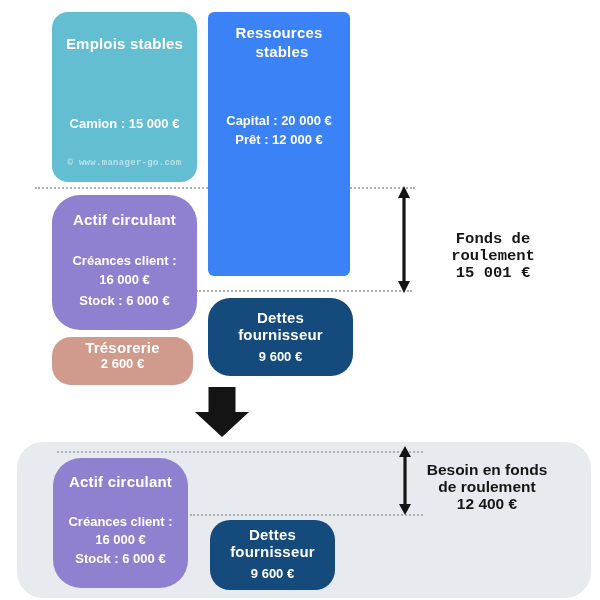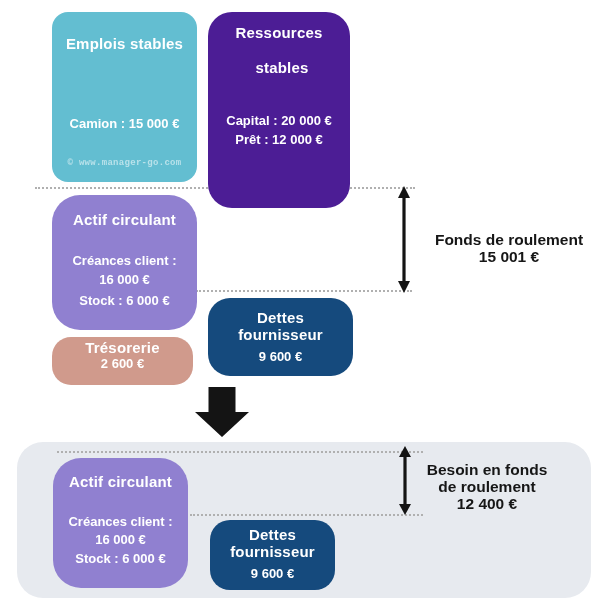--- a/index.html
+++ b/index.html
@@ -23,23 +23,23 @@
 
   <div class="dotted" style="left:35px;top:187px;width:380px;"></div>
   <div class="dotted" style="left:196px;top:290px;width:216px;"></div>
 
   <div class="box" style="left:52px;top:12px;width:145px;height:170px;border-radius:16px;background:#63bed1;">
     <div class="line title" style="top:23px;">Emplois stables</div>
     <div class="line value" style="top:104px;">Camion : 15 000 €</div>
     <div class="line watermark" style="top:146px;">© www.manager-go.com</div>
   </div>
 
-  <div class="box" style="left:208px;top:12px;width:142px;height:196px;border-radius:24px;background:#4c1d95;">
+  <div class="box" style="left:208px;top:12px;width:142px;height:264px;border-radius:6px;background:#3b82f6;">
     <div class="line title" style="top:12px;">Ressources</div>
-    <div class="line title" style="top:47px;padding-left:6px;">stables</div>
+    <div class="line title" style="top:31px;padding-left:6px;">stables</div>
     <div class="line value" style="top:101px;">Capital : 20 000 €</div>
     <div class="line value" style="top:120px;">Prêt : 12 000 €</div>
   </div>
 
   <div class="box" style="left:52px;top:195px;width:145px;height:135px;border-radius:28px;background:#9080d0;">
     <div class="line title" style="top:16px;">Actif circulant</div>
     <div class="line value" style="top:58px;">Créances client :</div>
     <div class="line value" style="top:77px;">16 000 €</div>
     <div class="line value" style="top:98px;">Stock : 6 000 €</div>
   </div>
@@ -56,21 +56,21 @@
   </div>
 
   <div class="arrow-wrap" style="left:396px;top:186px;">
     <svg width="16" height="107" viewBox="0 0 16 107">
       <line x1="8" y1="9" x2="8" y2="98" stroke="#141414" stroke-width="3.2"></line>
       <polygon points="8,0 2,12 14,12" fill="#141414"></polygon>
       <polygon points="8,107 2,95 14,95" fill="#141414"></polygon>
     </svg>
   </div>
 
-  <div class="blacklabel" style="left:428px;top:231px;width:162px;">
+  <div class="blacklabel" style="left:412px;top:231px;width:162px;font-family:Liberation Mono, monospace;">
     <div>Fonds de roulement</div>
     <div>15 001 €</div>
   </div>
 
   <div class="arrow-wrap" style="left:195px;top:387px;">
     <svg width="54" height="50" viewBox="0 0 54 50">
       <polygon points="13.5,0 40.5,0 40.5,25 54,25 27,50 0,25 13.5,25" fill="#141414"></polygon>
     </svg>
   </div>
 

